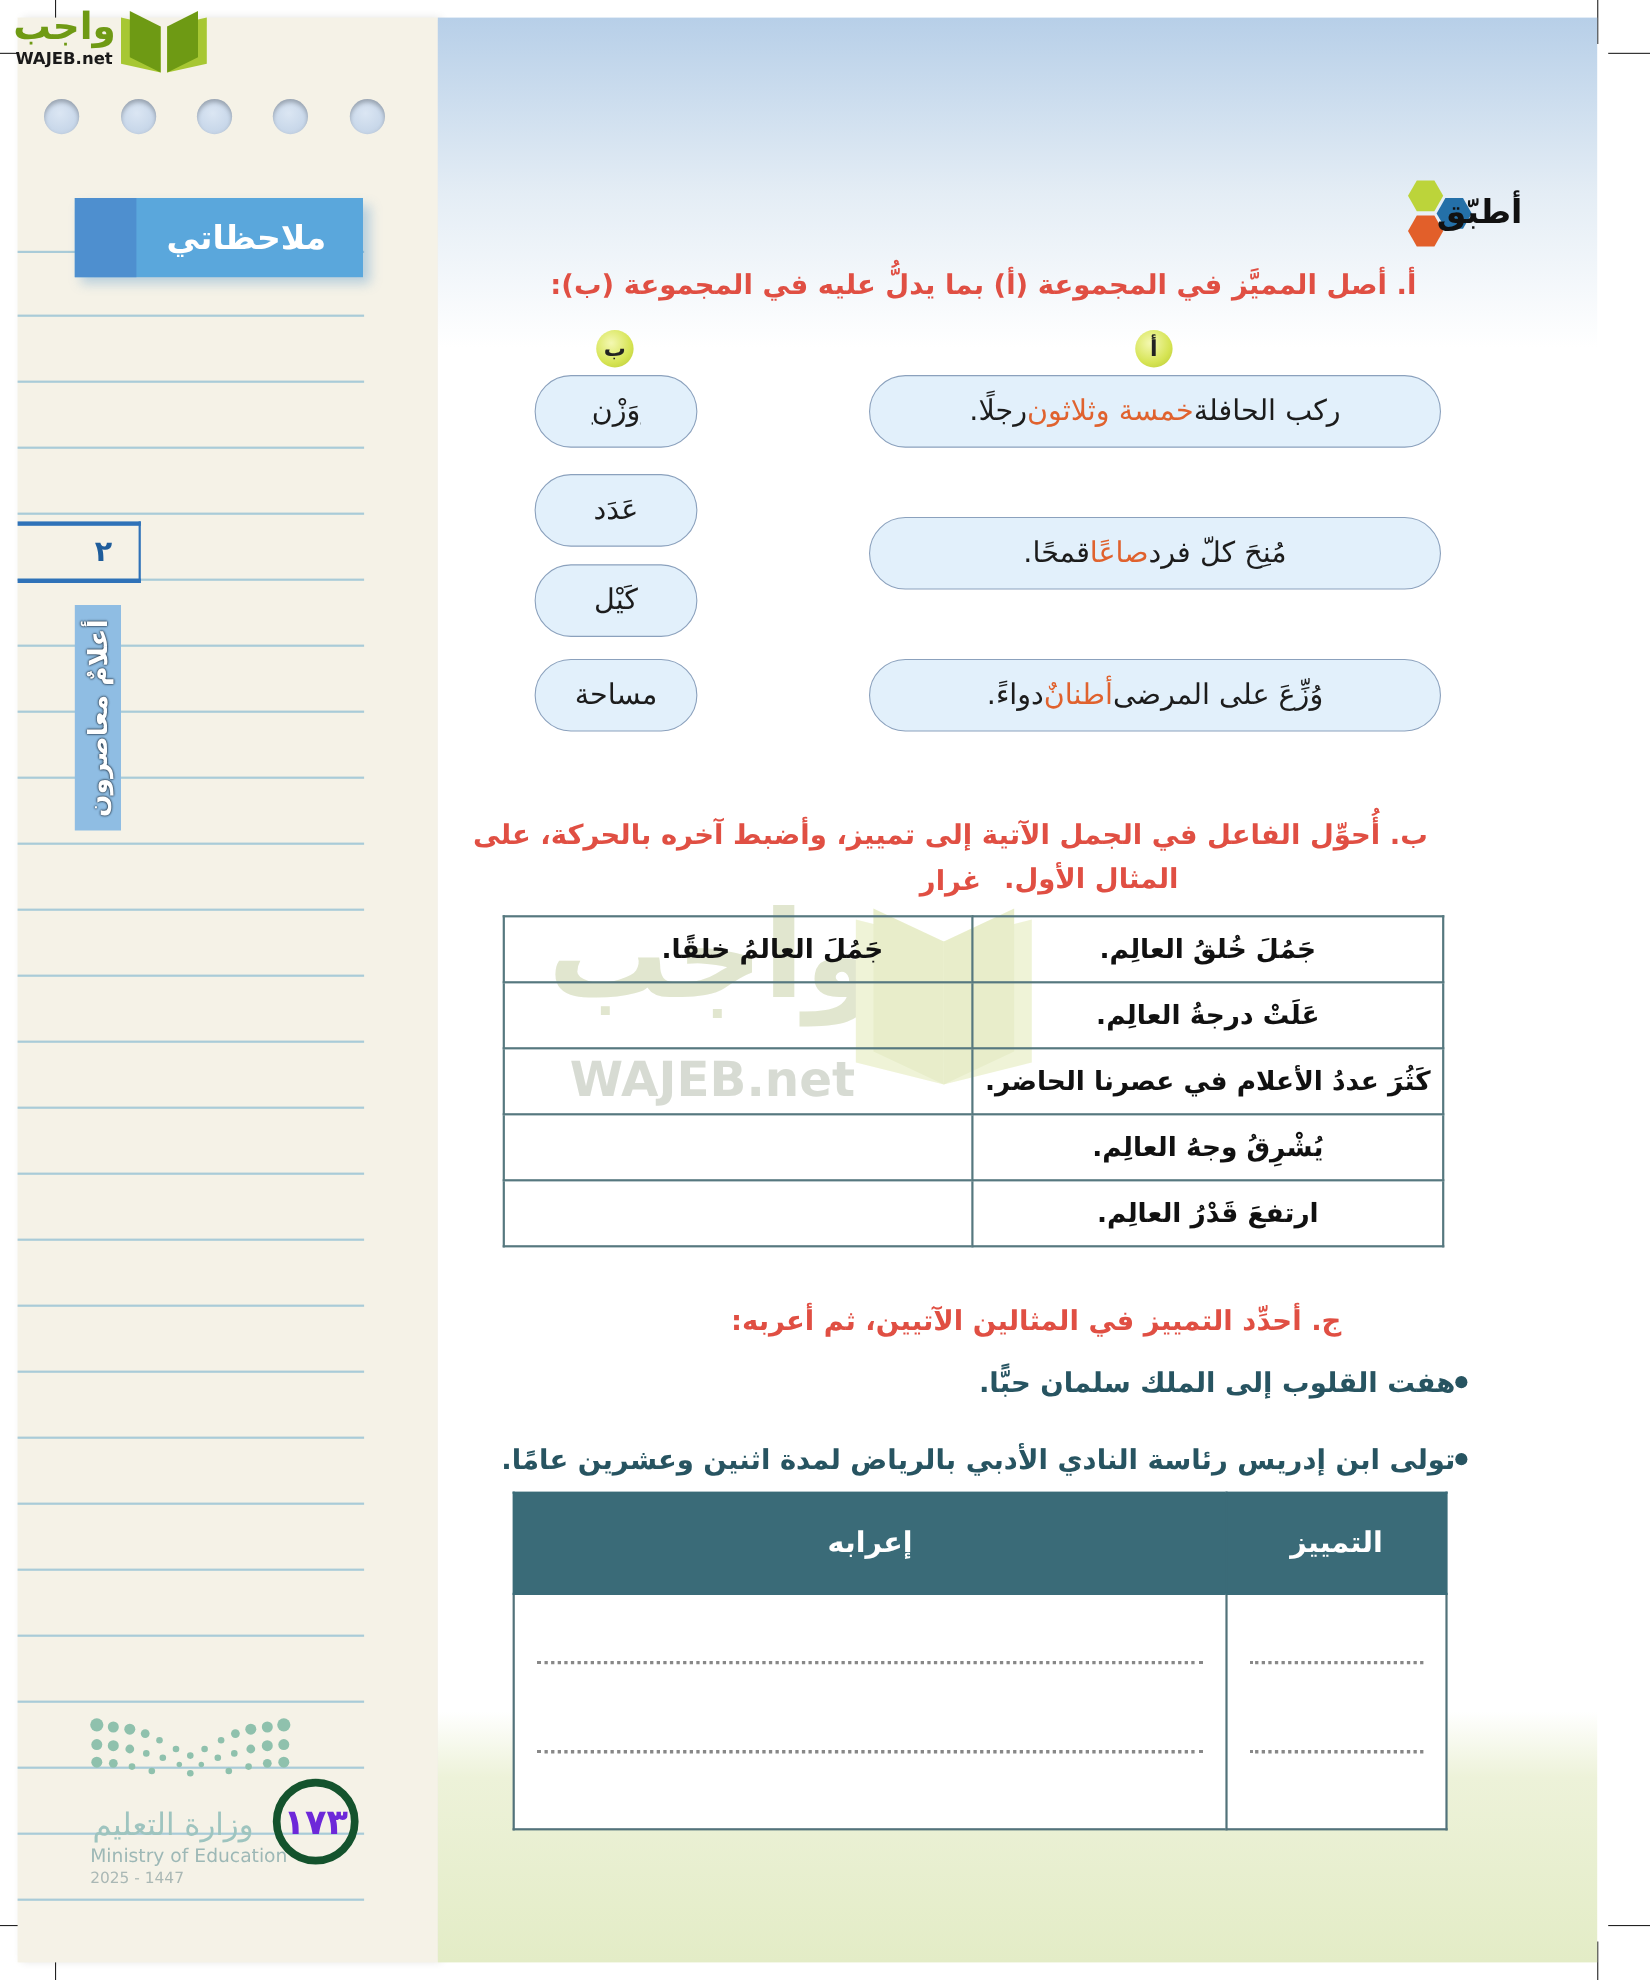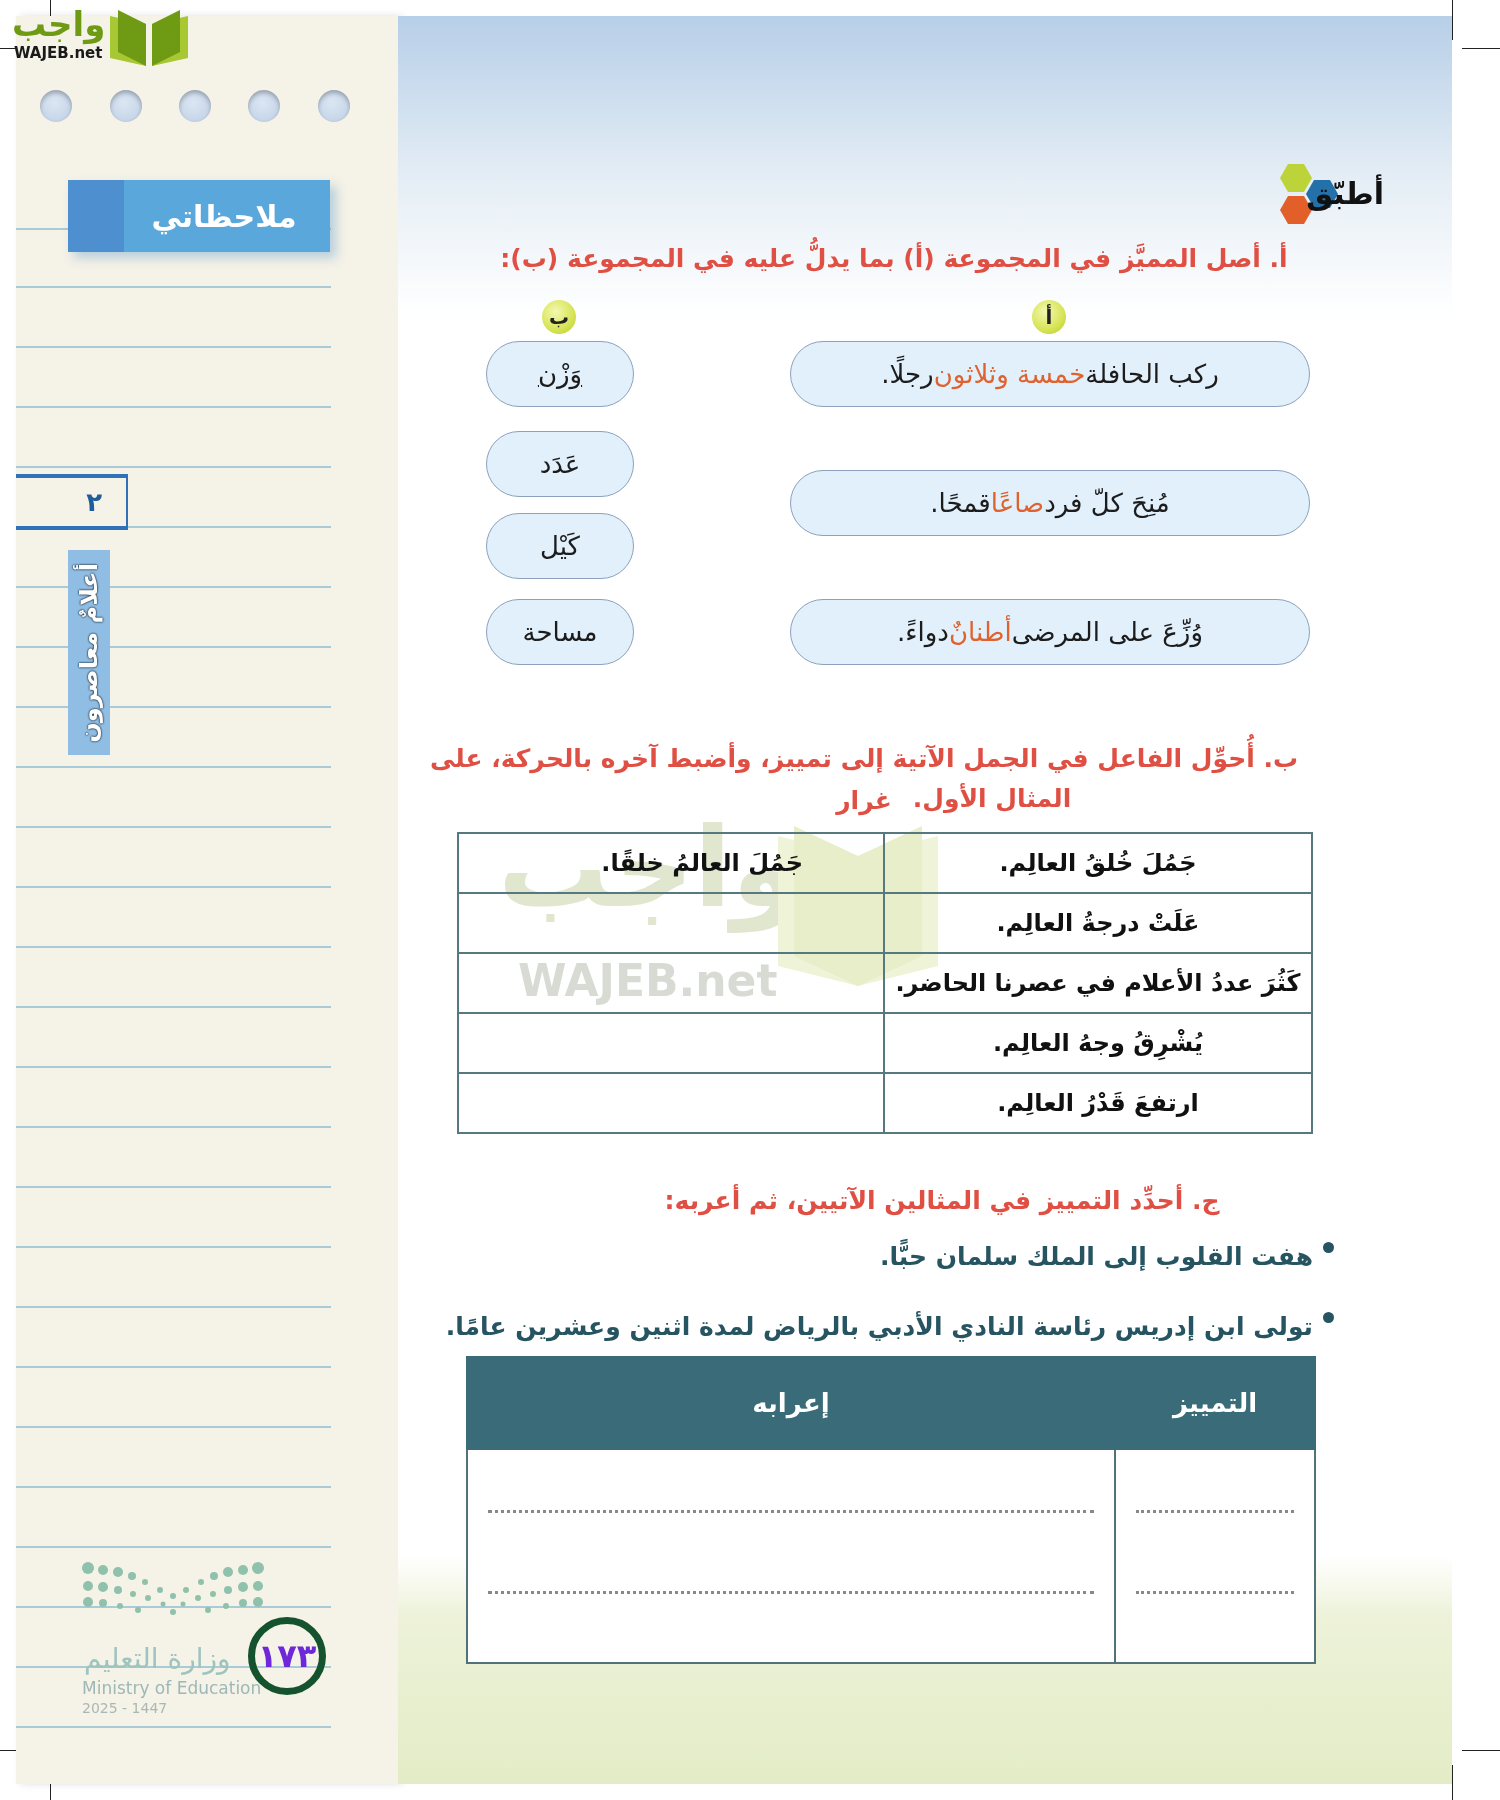--- a/index.html
+++ b/index.html
@@ -95,21 +95,21 @@
     font-size: 26px; color: #1c1c1c; direction: rtl;
   }
   .hl { color: #e0622e; }
 
   table.convert { position: absolute; left: 59px; top: 816px; width: 856px; border-collapse: collapse; direction: rtl; }
   table.convert td { border: 2px solid #56787f; height: 60px; font-size: 24px; font-weight: bold; color: #111; text-align: center; padding: 0 10px; }
   table.convert td.src { width: 428px; }
 
   .watermark { position: absolute; left: 60px; top: 800px; width: 560px; height: 200px; pointer-events: none; opacity: 0.55; }
 
-  .bullet { position: absolute; right: 118px; font-size: 25px; font-weight: bold; color: #275461; direction: rtl; display: flex; gap: 10px; }
+  .bullet { position: absolute; right: 118px; font-size: 25px; font-weight: bold; color: #275461; direction: rtl; display: flex; align-items: center; }
   .bullet .dot { width: 11px; height: 11px; border-radius: 50%; background: #275461; }
 
   table.analysis { position: absolute; left: 68px; top: 1340px; width: 850px; border-collapse: collapse; direction: rtl; }
   table.analysis th { background: #3a6b78; color: #fff; font-size: 26px; font-weight: bold; height: 92px; border: 2px solid #3a6b78; }
   table.analysis th + th { border-right: 2px solid #fff; }
   table.analysis td { border: 2px solid #52727a; height: 214px; vertical-align: top; background: #fff; }
   table.analysis td.col-tamyeez { width: 200px; }
   .dots { margin: 60px 20px 0; height: 2px; border-bottom: 3px dotted #888; }
   .dots + .dots { margin-top: 78px; }
 </style>

